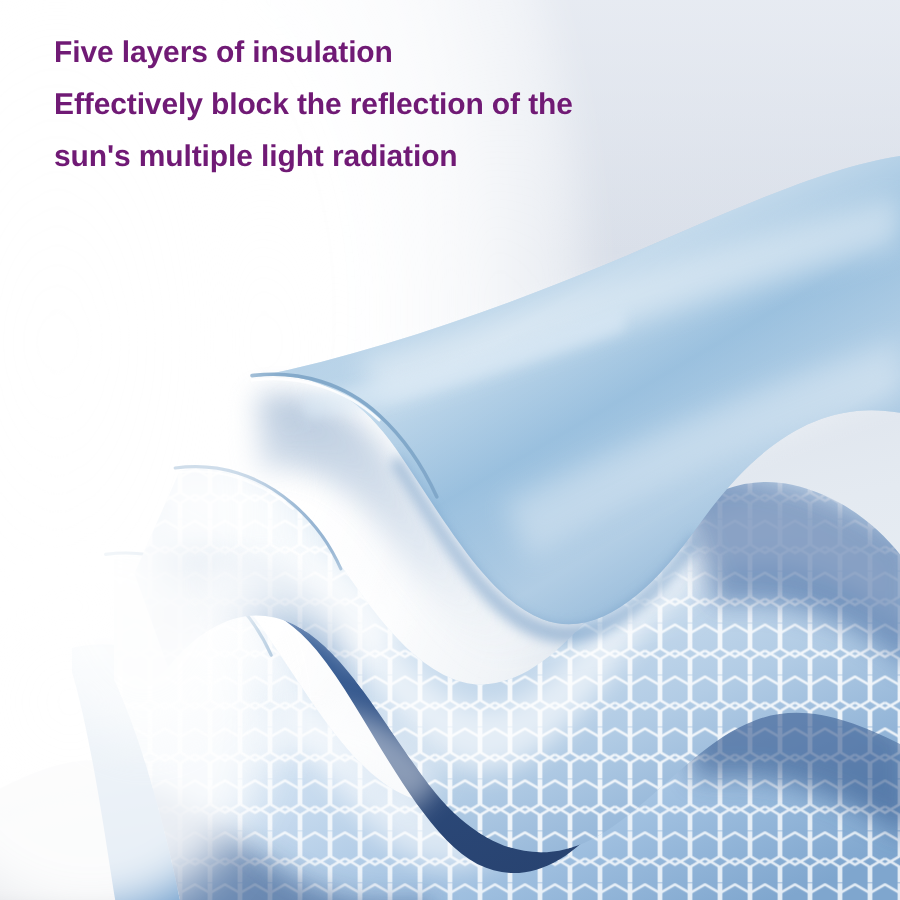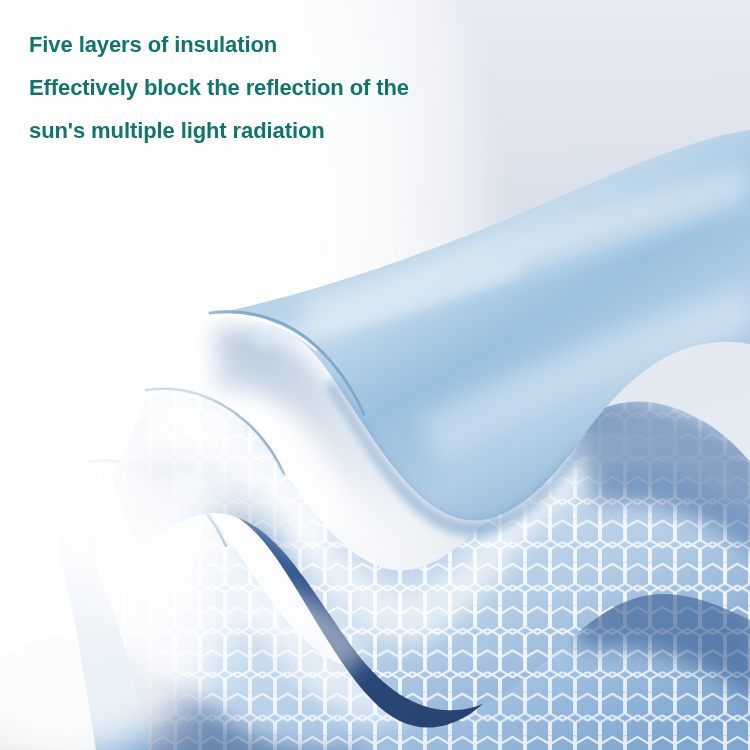--- a/index.html
+++ b/index.html
@@ -57,25 +57,25 @@
     filter:blur(14px);
   }
   .bg-topband{
     position:absolute;left:0;top:0;width:750px;height:210px;
     background:linear-gradient(180deg,rgba(232,236,243,.9) 0%,rgba(232,236,243,0) 100%);
   }
 
   
   .headline{
     position:absolute;
-    left:29px;top:23px;
+    left:45px;top:23px;
     width:660px;
     z-index:40;
-    color:#0f766e;
-    font-size:22px;
+    color:#701a75;
+    font-size:25px;
     font-weight:700;
     line-height:43px;
     letter-spacing:-0.1px;
     white-space:pre-line;
     text-shadow:0 0 2px rgba(255,255,255,.55);
   }
 
   
   #art{position:absolute;inset:0;z-index:20;}
 </style>

